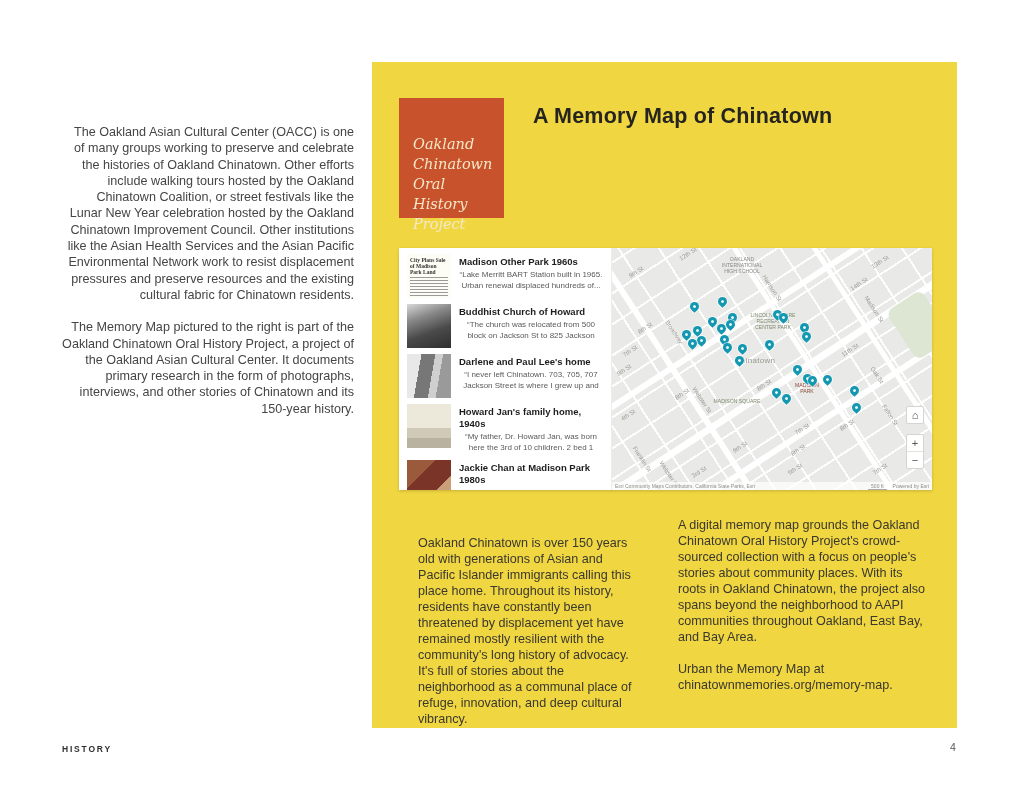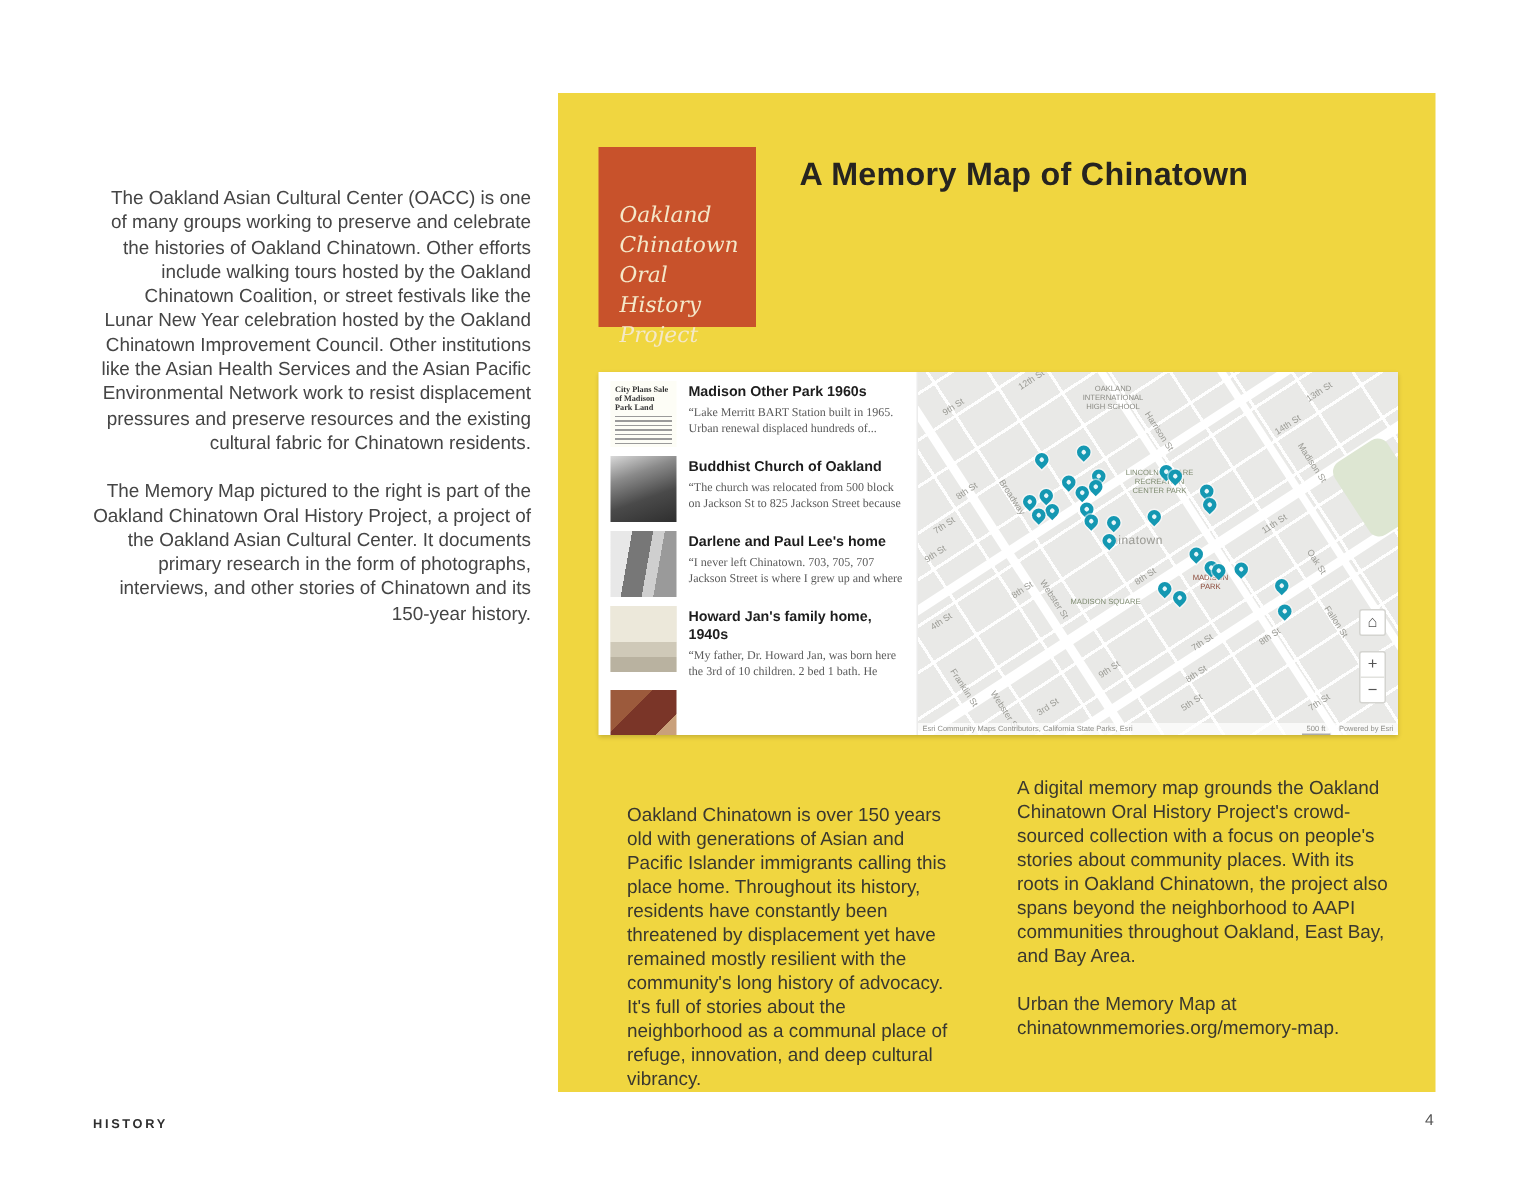--- a/index.html
+++ b/index.html
@@ -32,22 +32,22 @@
 
   
   .map-card{position:absolute;left:27px;top:186px;width:533px;height:242px;background:#ffffff;
             box-shadow:0 1px 3px rgba(0,0,0,.18);display:flex;}
   .memory-list{width:213px;height:242px;box-sizing:border-box;padding:6px 8px 0 8px;
                border-right:1px solid #ececec;overflow:hidden;}
   .entry{display:flex;gap:8px;margin-bottom:6px;cursor:pointer;}
   .thumb{width:44px;height:44px;flex:0 0 44px;overflow:hidden;box-sizing:border-box;}
   .entry-text{flex:1;min-width:0;}
   .entry-title{font-size:9.5px;font-weight:bold;color:#1d1d1d;line-height:12px;margin:2px 0 2px 0;}
-  .entry-quote{font-family:Liberation Serif, serif;font-size:8px;line-height:10.5px;
-               color:#5a5a5a;max-height:22px;overflow:hidden;}
+  .entry-quote{font-family:Liberation Sans, sans-serif;font-size:8px;line-height:10.5px;
+               color:#5a5a5a;max-height:22px;overflow:hidden;text-align:center;}
 
   
   .thumb-0{background:#fdfdf6;padding:3px;}
   .news-headline{display:block;font-family:"Liberation Serif",serif;font-weight:bold;
                  font-size:5.5px;line-height:6px;color:#333;}
   .thumb-0::after{content:"";display:block;height:20px;margin-top:2px;
                   background:repeating-linear-gradient(180deg,#9a9a9a 0 1px,transparent 1px 3px);}
   .thumb-1{background:linear-gradient(160deg,#d9d9d9 0%,#8a8a8a 30%,#4a4a4a 62%,#2e2e2e 100%);}
   .thumb-2{background:linear-gradient(100deg,#e8e8e8 0 28%,#777777 28% 55%,#cfcfcf 55% 70%,#9a9a9a 70%);}
   .thumb-3{background:linear-gradient(180deg,#ece8da 0 55%,#cfc9b8 55% 78%,#b9b2a0 78%),#e9e5d8;}
@@ -129,21 +129,21 @@
             </div>
     <div class="entry-text">
       <div class="entry-title">Madison Other Park 1960s</div>
       <div class="entry-quote">“Lake Merritt BART Station built in 1965. Urban renewal displaced hundreds of...</div>
     </div>
   </div>
 
   <div class="entry">
     <div class="thumb thumb-1"></div>
     <div class="entry-text">
-      <div class="entry-title">Buddhist Church of Oakland</div>
+      <div class="entry-title">Buddhist Church of Howard</div>
       <div class="entry-quote">“The church was relocated from 500 block on Jackson St to 825 Jackson Street because of...</div>
     </div>
   </div>
 
   <div class="entry">
     <div class="thumb thumb-2"></div>
     <div class="entry-text">
       <div class="entry-title">Darlene and Paul Lee's home</div>
       <div class="entry-quote">“I never left Chinatown. 703, 705, 707 Jackson Street is where I grew up and where my...</div>
     </div>
@@ -152,20 +152,24 @@
   <div class="entry">
     <div class="thumb thumb-3"></div>
     <div class="entry-text">
       <div class="entry-title">Howard Jan's family home, 1940s</div>
       <div class="entry-quote">“My father, Dr. Howard Jan, was born here the 3rd of 10 children. 2 bed 1 bath. He met...</div>
     </div>
   </div>
 
   <div class="entry">
     <div class="thumb thumb-4"></div>
+    <div class="entry-text">
+      <div class="entry-title">Jackie Chan at Madison Park 1980s</div>
+      <div class="entry-quote">“I met Jackie Chan at Madison Park in the 1980s. He worked out here!” -Sabrina Chen...</div>
+    </div>
   </div>
 </div>
 
       <div class="map-canvas">
         <div class="road r1"></div>
         <div class="road r2"></div>
         <div class="road r3"></div>
         <div class="road r4"></div>
         <div class="road r5"></div>
         <div class="road r6"></div>

